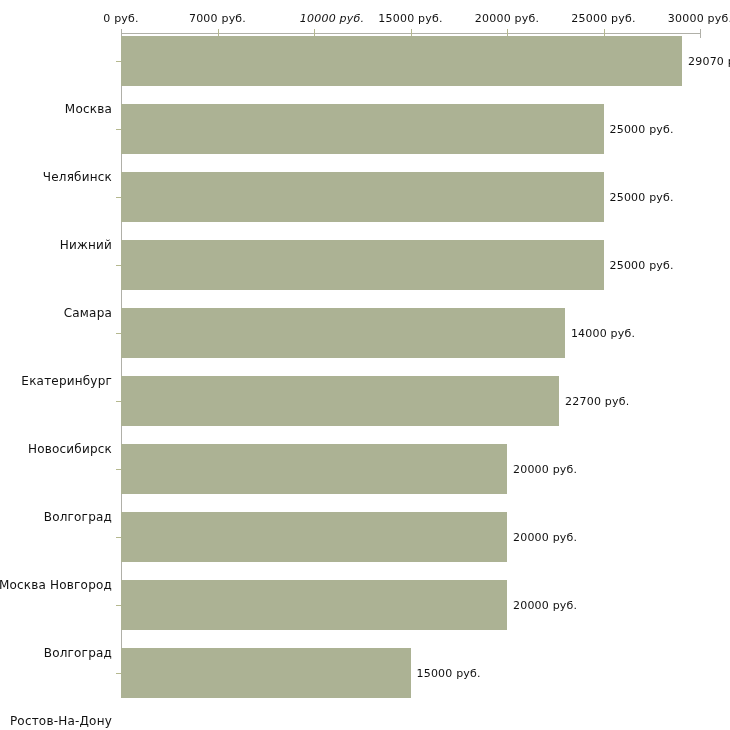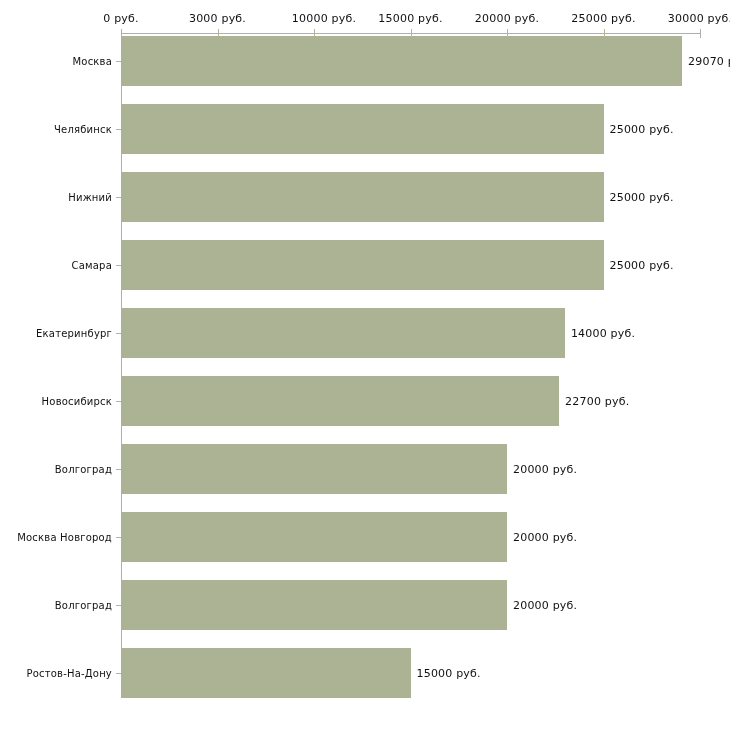--- a/index.html
+++ b/index.html
@@ -67,26 +67,27 @@
     position: absolute;
     left: 116px;
     width: 5px;
     height: 1px;
     background: #b5b88f;
   }
 
   .cat-label {
     position: absolute;
     right: 0;
-    font-size: 10px;
+    font-size: 12px;
     color: #111111;
     white-space: nowrap;
     text-align: right;
     transform: translateY(-50%);
     letter-spacing: 0.2px;
+    margin-top: 48px;
   }
   .cat-label-wrap {
     position: absolute;
     left: 0;
     width: 112px;
     height: 0;
   }
 
   .bar {
     position: absolute;
@@ -115,22 +116,22 @@
       <div class="tick-mark edge" style="left: 121px;"></div>
       <div class="tick-mark" style="left: 217.5px;"></div>
       <div class="tick-mark" style="left: 314px;"></div>
       <div class="tick-mark" style="left: 410.5px;"></div>
       <div class="tick-mark" style="left: 507px;"></div>
       <div class="tick-mark" style="left: 603.5px;"></div>
       <div class="tick-mark edge" style="left: 700px;"></div>
     </div>
   <div id="xticklabels-layer">
       <div class="tick-label" style="left: 121px;">0 руб.</div>
-      <div class="tick-label" style="left: 217.5px;">3000 руб.</div>
-      <div class="tick-label" style="left: 324px;">10000 руб.</div>
+      <div class="tick-label" style="left: 217.5px;">7000 руб.</div>
+      <div class="tick-label" style="left: 332px; font-style: italic;">10000 руб.</div>
       <div class="tick-label" style="left: 410.5px;">15000 руб.</div>
       <div class="tick-label" style="left: 507px;">20000 руб.</div>
       <div class="tick-label" style="left: 603.5px;">25000 руб.</div>
       <div class="tick-label" style="left: 700px;">30000 руб.</div>
     </div>
   <div id="cat-layer">
       <div class="cat-label-wrap" style="top: 61px;">
         <div class="cat-label">Москва</div>
       </div>
       <div class="cat-tick" style="top: 61px;"></div>

